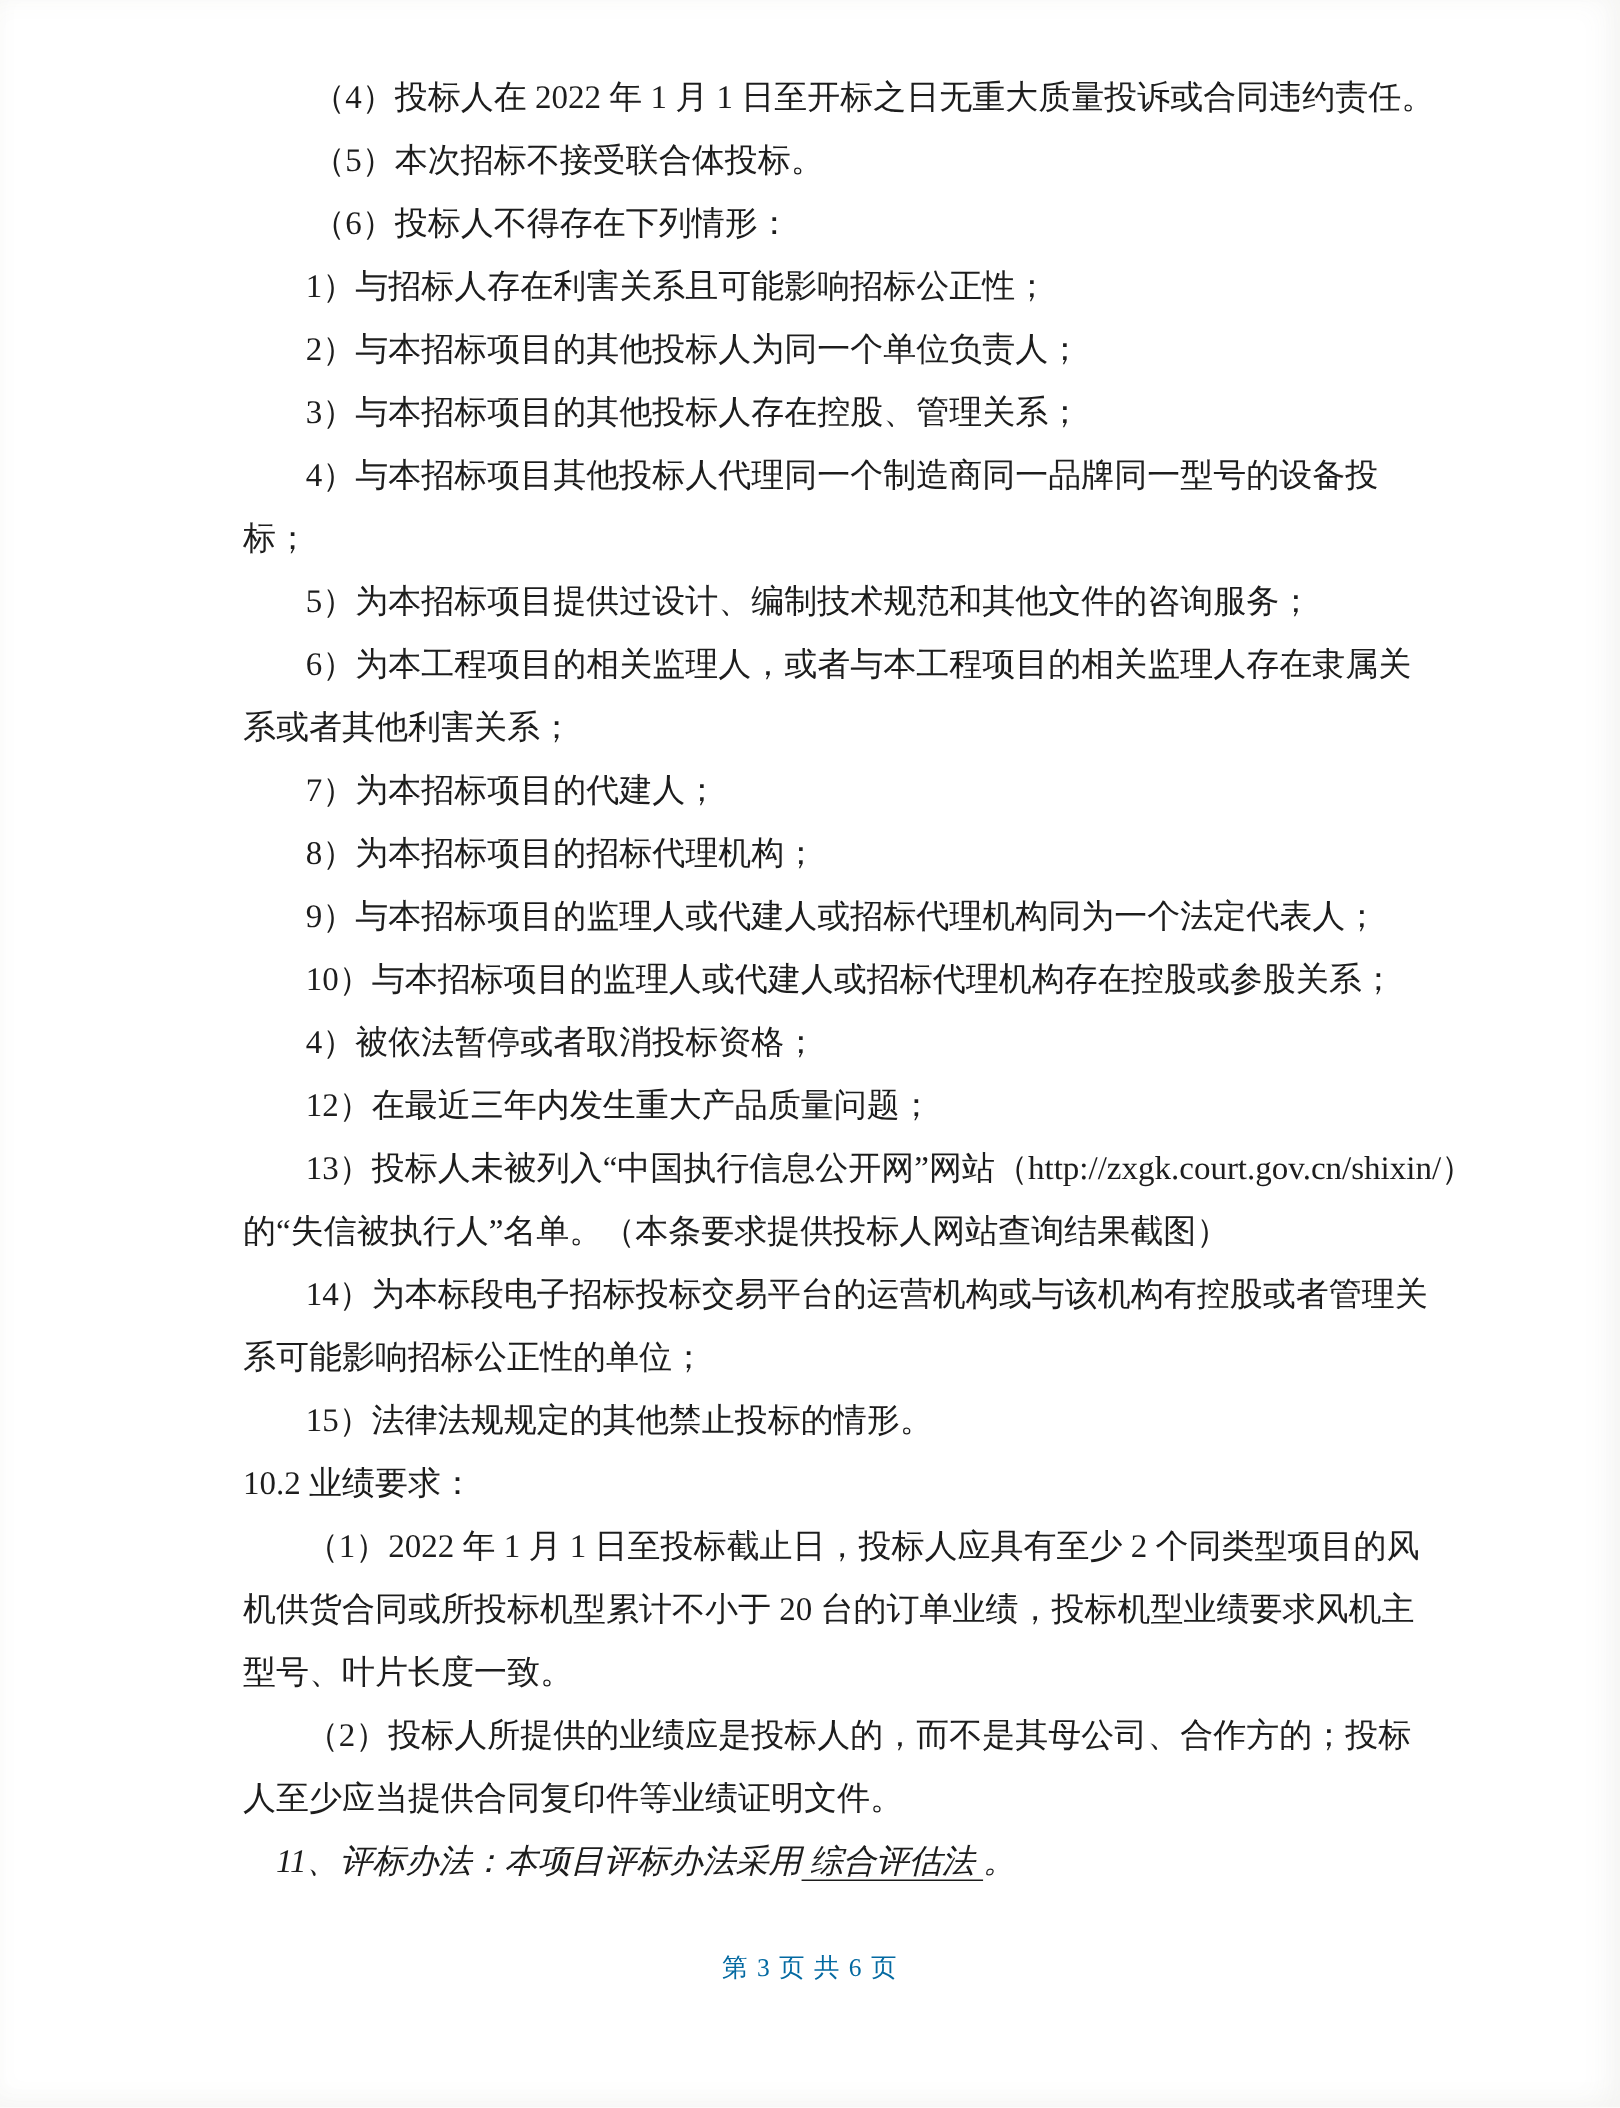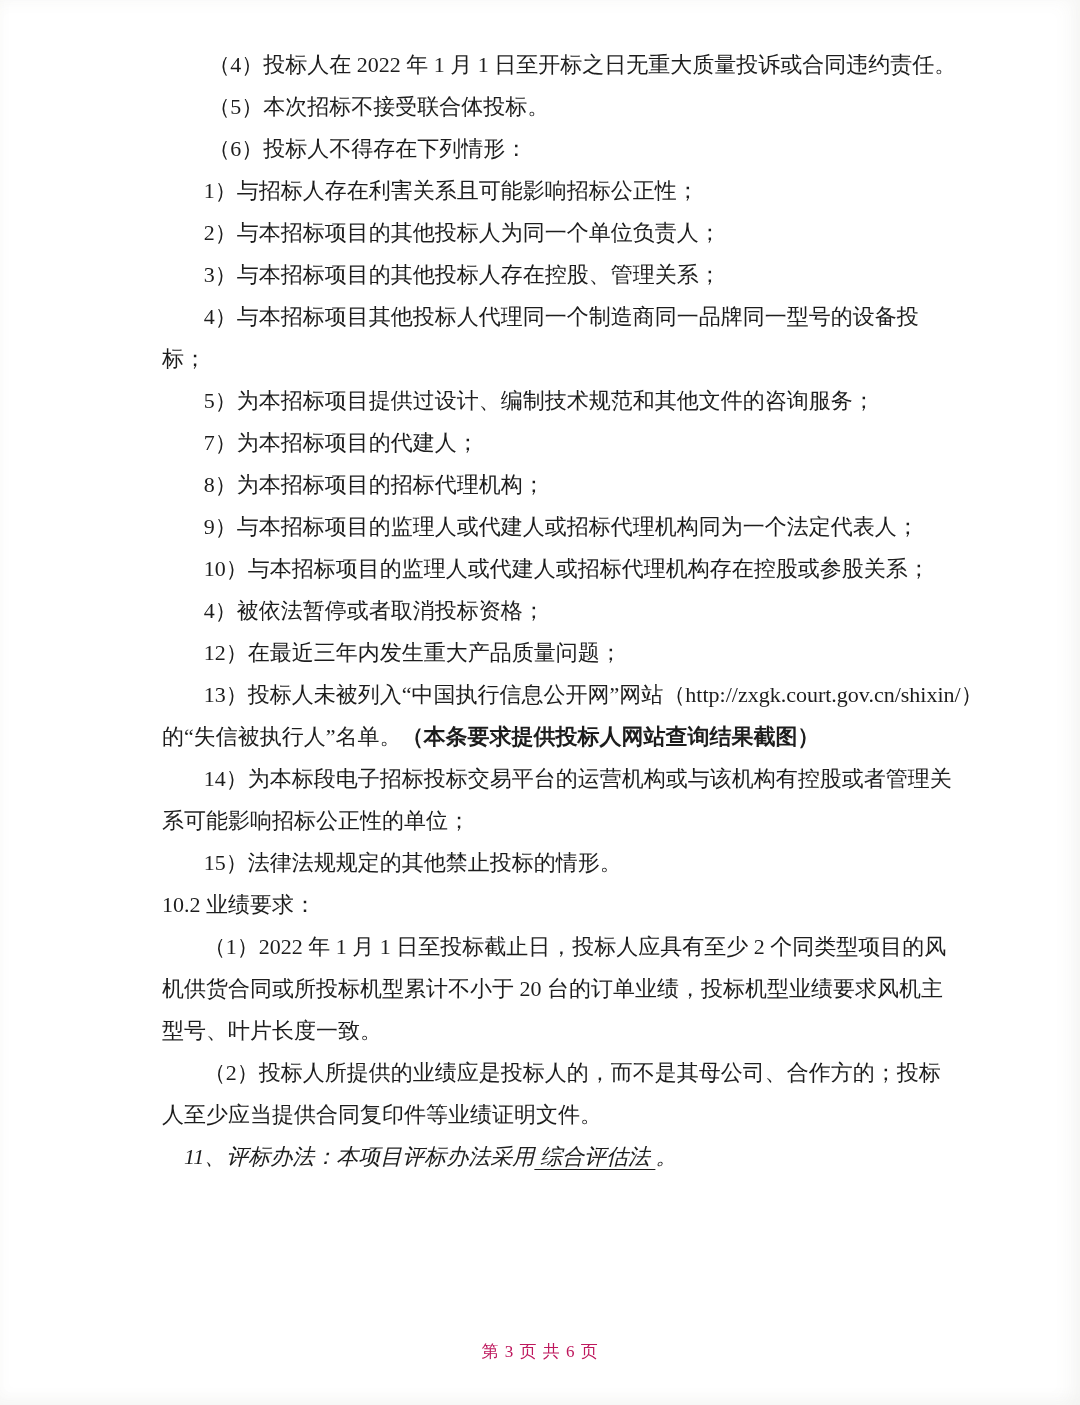--- a/index.html
+++ b/index.html
@@ -30,51 +30,52 @@
   }
   .para {
     margin: 0;
     white-space: pre-wrap;
   }
   .para.ind21 { text-indent: 2.1em; }
   .para.ind19 { text-indent: 1.9em; }
   .para.ind10 { text-indent: 1.0em; font-style: italic; }
   .para.ind04 { text-indent: 0.4em; }
   .para.flush { text-indent: 0; }
-  .bold { font-weight: 700; }
+  .bold { font-weight: 400; }
   .u {
     text-decoration: underline;
     text-underline-offset: 5px;
     text-decoration-thickness: 1px;
   }
   .nowrap { white-space: nowrap; }
   .footer {
     position: absolute;
     left: 0;
     right: 0;
-    top: 1340px;
+    top: 1300px;
     text-align: center;
     font-size: 17px;
     letter-spacing: 1px;
-    color: #be185d;
+    color: #0369a1;
   }
 </style>
 </head>
 <body>
 
 <div class="page" style="background: rgb(255, 255, 255); color: rgb(29, 29, 29);">
   <div class="doc">
       <p class="para ind21"><span>（4）投标人在 2022 年 1 月 1 日至开标之日无重大质量投诉或合同违约责任。</span></p>
       <p class="para ind21"><span>（5）本次招标不接受联合体投标。</span></p>
       <p class="para ind21"><span>（6）投标人不得存在下列情形：</span></p>
       <p class="para ind19"><span>1）与招标人存在利害关系且可能影响招标公正性；</span></p>
       <p class="para ind19"><span>2）与本招标项目的其他投标人为同一个单位负责人；</span></p>
       <p class="para ind19"><span>3）与本招标项目的其他投标人存在控股、管理关系；</span></p>
       <p class="para ind19"><span>4）与本招标项目其他投标人代理同一个制造商同一品牌同一型号的设备投标；</span></p>
       <p class="para ind19"><span>5）为本招标项目提供过设计、编制技术规范和其他文件的咨询服务；</span></p>
+      <p class="para ind19"><span>6）为本工程项目的相关监理人，或者与本工程项目的相关监理人存在隶属关系或者其他利害关系；</span></p>
       <p class="para ind19"><span>7）为本招标项目的代建人；</span></p>
       <p class="para ind19"><span>8）为本招标项目的招标代理机构；</span></p>
       <p class="para ind19"><span>9）与本招标项目的监理人或代建人或招标代理机构同为一个法定代表人；</span></p>
       <p class="para ind19"><span>10）与本招标项目的监理人或代建人或招标代理机构存在控股或参股关系；</span></p>
       <p class="para ind19"><span>4）被依法暂停或者取消投标资格；</span></p>
       <p class="para ind19"><span>12）在最近三年内发生重大产品质量问题；</span></p>
       <p class="para ind19"><span class="nowrap">13）投标人未被列入“中国执行信息公开网”网站（http://zxgk.court.gov.cn/shixin/）</span><br><span>的“失信被执行人”名单。</span><span class="bold">（本条要求提供投标人网站查询结果截图）</span></p>
       <p class="para ind19"><span>14）为本标段电子招标投标交易平台的运营机构或与该机构有控股或者管理关系可能影响招标公正性的单位；</span></p>
       <p class="para ind19"><span>15）法律法规规定的其他禁止投标的情形。</span></p>
       <p class="para flush"><span>10.2 业绩要求：</span></p>

